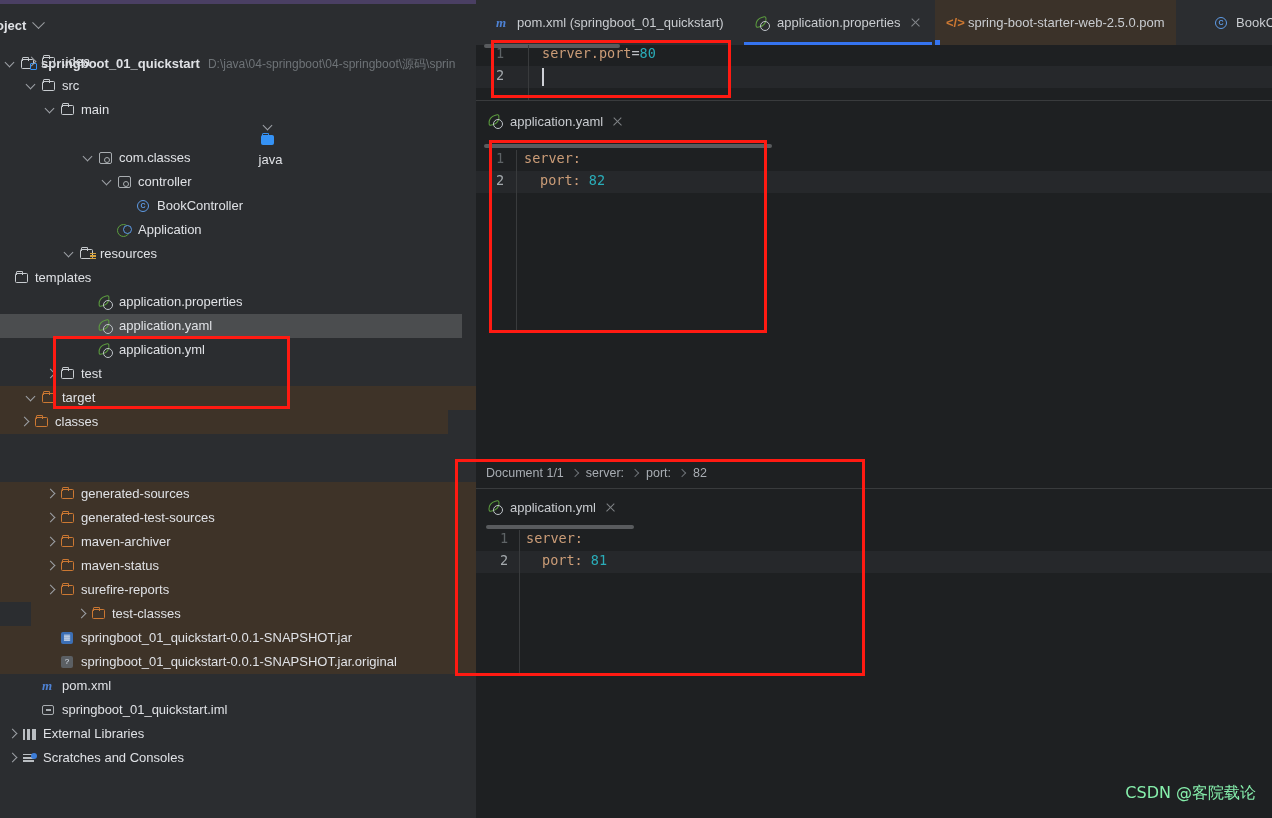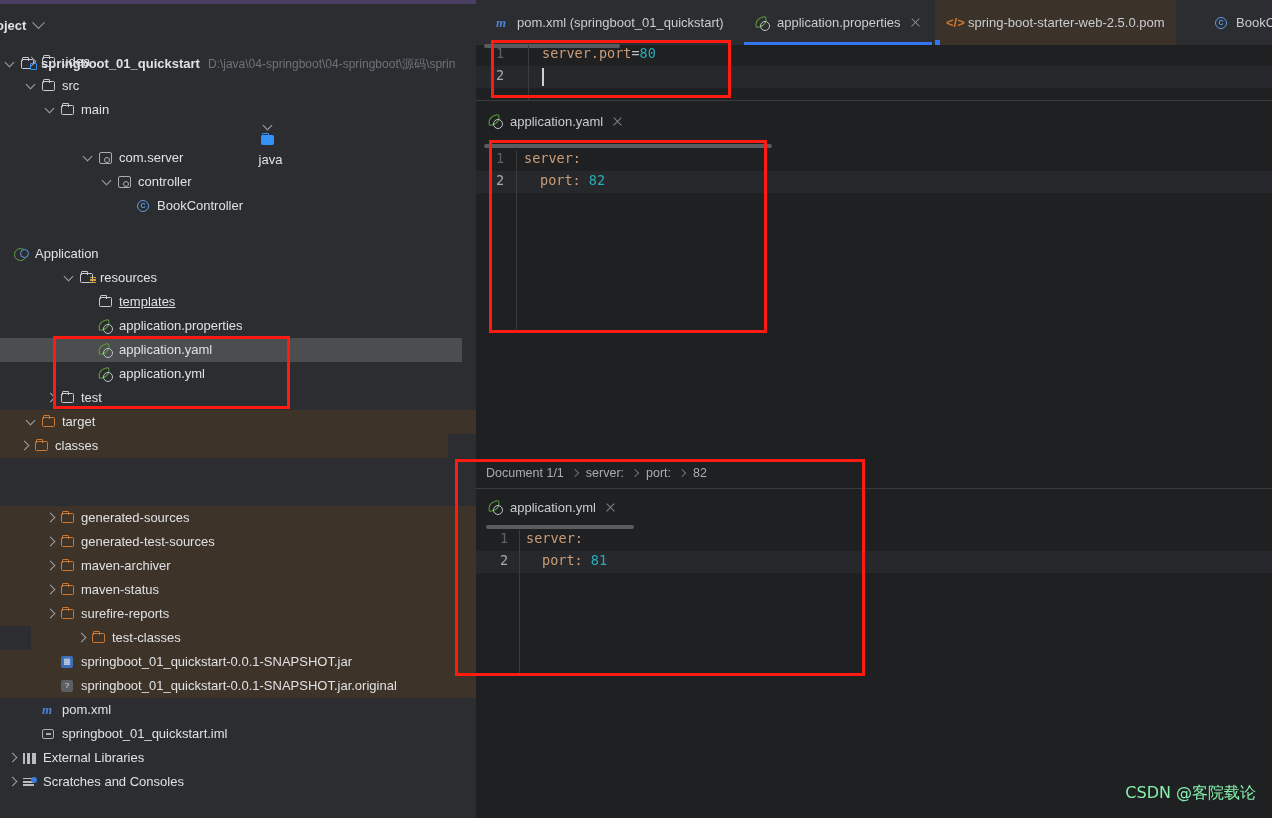--- a/index.html
+++ b/index.html
@@ -269,51 +269,51 @@
           <span class="ico">
             <span class="fold blue"></span>
           </span>
           <span class="lbl">java</span>
         </div>
         <div class="trow" style="padding-left: 84px;">
           <span class="arrow down"></span>
           <span class="ico">
             <span class="pkg"></span>
           </span>
-          <span class="lbl">com.server</span>
+          <span class="lbl">com.classes</span>
         </div>
         <div class="trow" style="padding-left: 103px;">
           <span class="arrow down"></span>
           <span class="ico">
             <span class="pkg"></span>
           </span>
           <span class="lbl">controller</span>
         </div>
         <div class="trow" style="padding-left: 122px;">
           <span class="arrow none"></span>
           <span class="ico">
             <span class="cls">C</span>
           </span>
           <span class="lbl">BookController</span>
         </div>
-        <div class="trow" style=" margin-top: 24px;">
+        <div class="trow" style="padding-left: 103px;">
           <span class="arrow none"></span>
           <span class="ico">
             <span class="springapp"></span>
           </span>
           <span class="lbl">Application</span>
         </div>
         <div class="trow" style="padding-left: 65px;">
           <span class="arrow down"></span>
           <span class="ico">
             <span class="fold res"></span>
           </span>
           <span class="lbl">resources</span>
         </div>
-        <div class="trow" style="padding-left: 84px; text-decoration: underline;">
+        <div class="trow" style="">
           <span class="arrow none"></span>
           <span class="ico">
             <span class="fold"></span>
           </span>
           <span class="lbl">templates</span>
         </div>
         <div class="trow" style="padding-left: 84px;">
           <span class="arrow none"></span>
           <span class="ico">
             <span class="leaf"></span>

